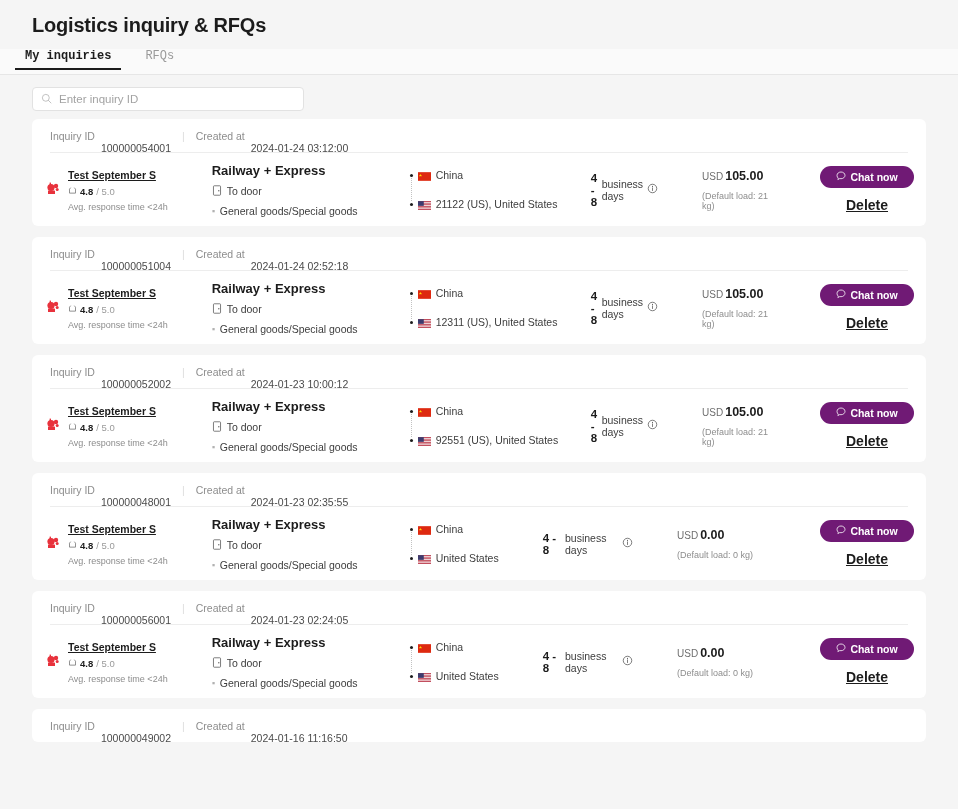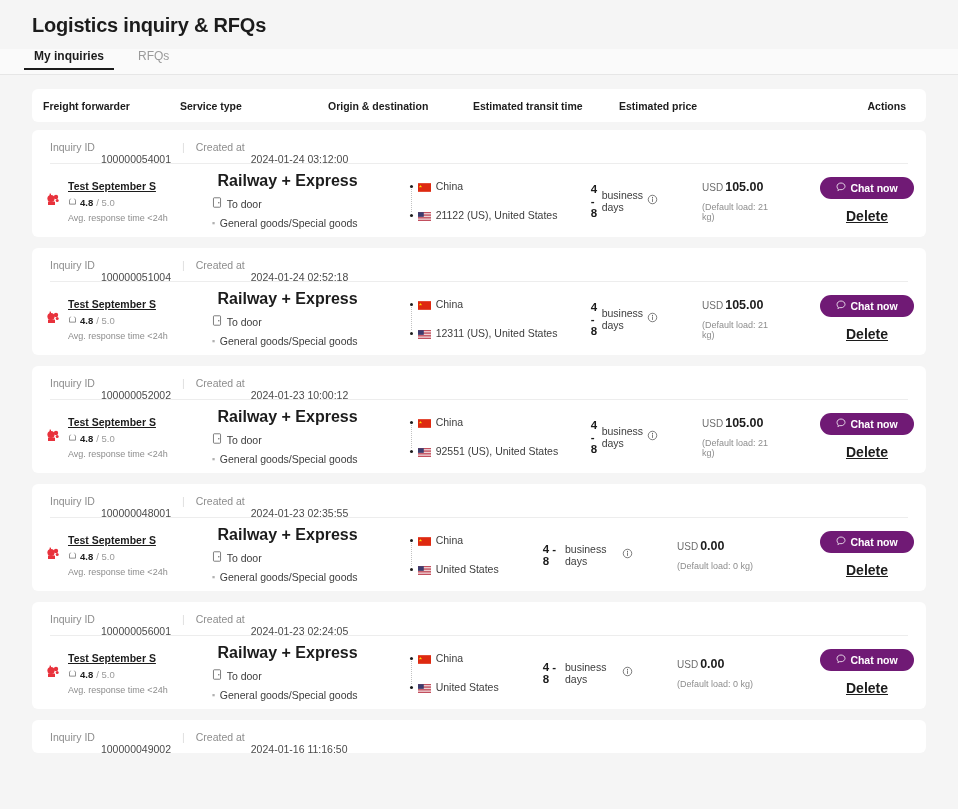--- a/index.html
+++ b/index.html
@@ -16,27 +16,28 @@
   
   .page-title {
     font-size: 20px;
     font-weight: bold;
     color: #1c1c1c;
     padding: 14px 0 0 32px;
     letter-spacing: -0.2px;
   }
   .tabs {
     margin-top: 12px;
-    padding-left: 28px;
+    padding-left: 19px;
     border-bottom: 1px solid #e6e6e6;
     height: 26px;
     display: flex;
     align-items: flex-start;
     gap: 22px;
     background: #fafafa;
+    font-family: Liberation Mono, monospace;
   }
   .tab {
     font-size: 12px;
     color: #9a9a9a;
     padding: 0 6px 7px 6px;
     cursor: pointer;
     position: relative;
     font-weight: normal;
   }
   .tab.active {
@@ -165,25 +166,24 @@
   .ff-resp {
     font-size: 9px;
     color: #8d8d8d;
     margin-top: 5px;
     white-space: nowrap;
   }
 
   
   .st { width: 148px; }
   .st-title {
-    font-size: 16px;
+    font-size: 13px;
     font-weight: bold;
     color: #1c1c1c;
     white-space: nowrap;
-    text-align: right;
   }
   .st-door {
     display: flex;
     align-items: center;
     gap: 5px;
     margin-top: 7px;
     font-size: 10.5px;
     color: #3d3d3d;
   }
   .st-goods {
@@ -297,29 +297,32 @@
 
 <div class="page">
 
   <div class="page-title">Logistics inquiry &amp; RFQs</div>
 
   <div class="tabs">
     <div class="tab active">My inquiries</div>
     <div class="tab">RFQs</div>
   </div>
 
-
-  <div class="table-head">
-    <div class="col-ff">Freight forwarder</div>
-    <div class="col-st">Service type</div>
-    <div class="col-od">Origin &amp; destination</div>
-    <div class="col-ett">Estimated transit time</div>
-    <div class="col-ep">Estimated price</div>
-    <div class="col-act">Actions</div>
+  <div class="search-wrap">
+    <div class="search-box">
+      <span>
+        <svg width="11" height="11" viewBox="0 0 16 16" fill="none">
+          <circle cx="7" cy="7" r="5" stroke="#b5b5b5" stroke-width="1.2"></circle>
+          <line x1="10.7" y1="10.7" x2="14.5" y2="14.5" stroke="#b5b5b5" stroke-width="1.2" stroke-linecap="round"></line>
+        </svg>
+      </span>
+      <input class="search-input" type="text" placeholder="Enter inquiry ID" style="">
+    </div>
   </div>
+
 
   <div class="cards" id="cards">
   <div class="card">
     <div class="card-meta">
       <span class="meta-label">Inquiry ID</span>
       <span class="meta-value">100000054001</span>
       <span class="meta-sep">|</span>
       <span class="meta-label">Created at</span>
       <span class="meta-value">2024-01-24 03:12:00</span>
     </div>

